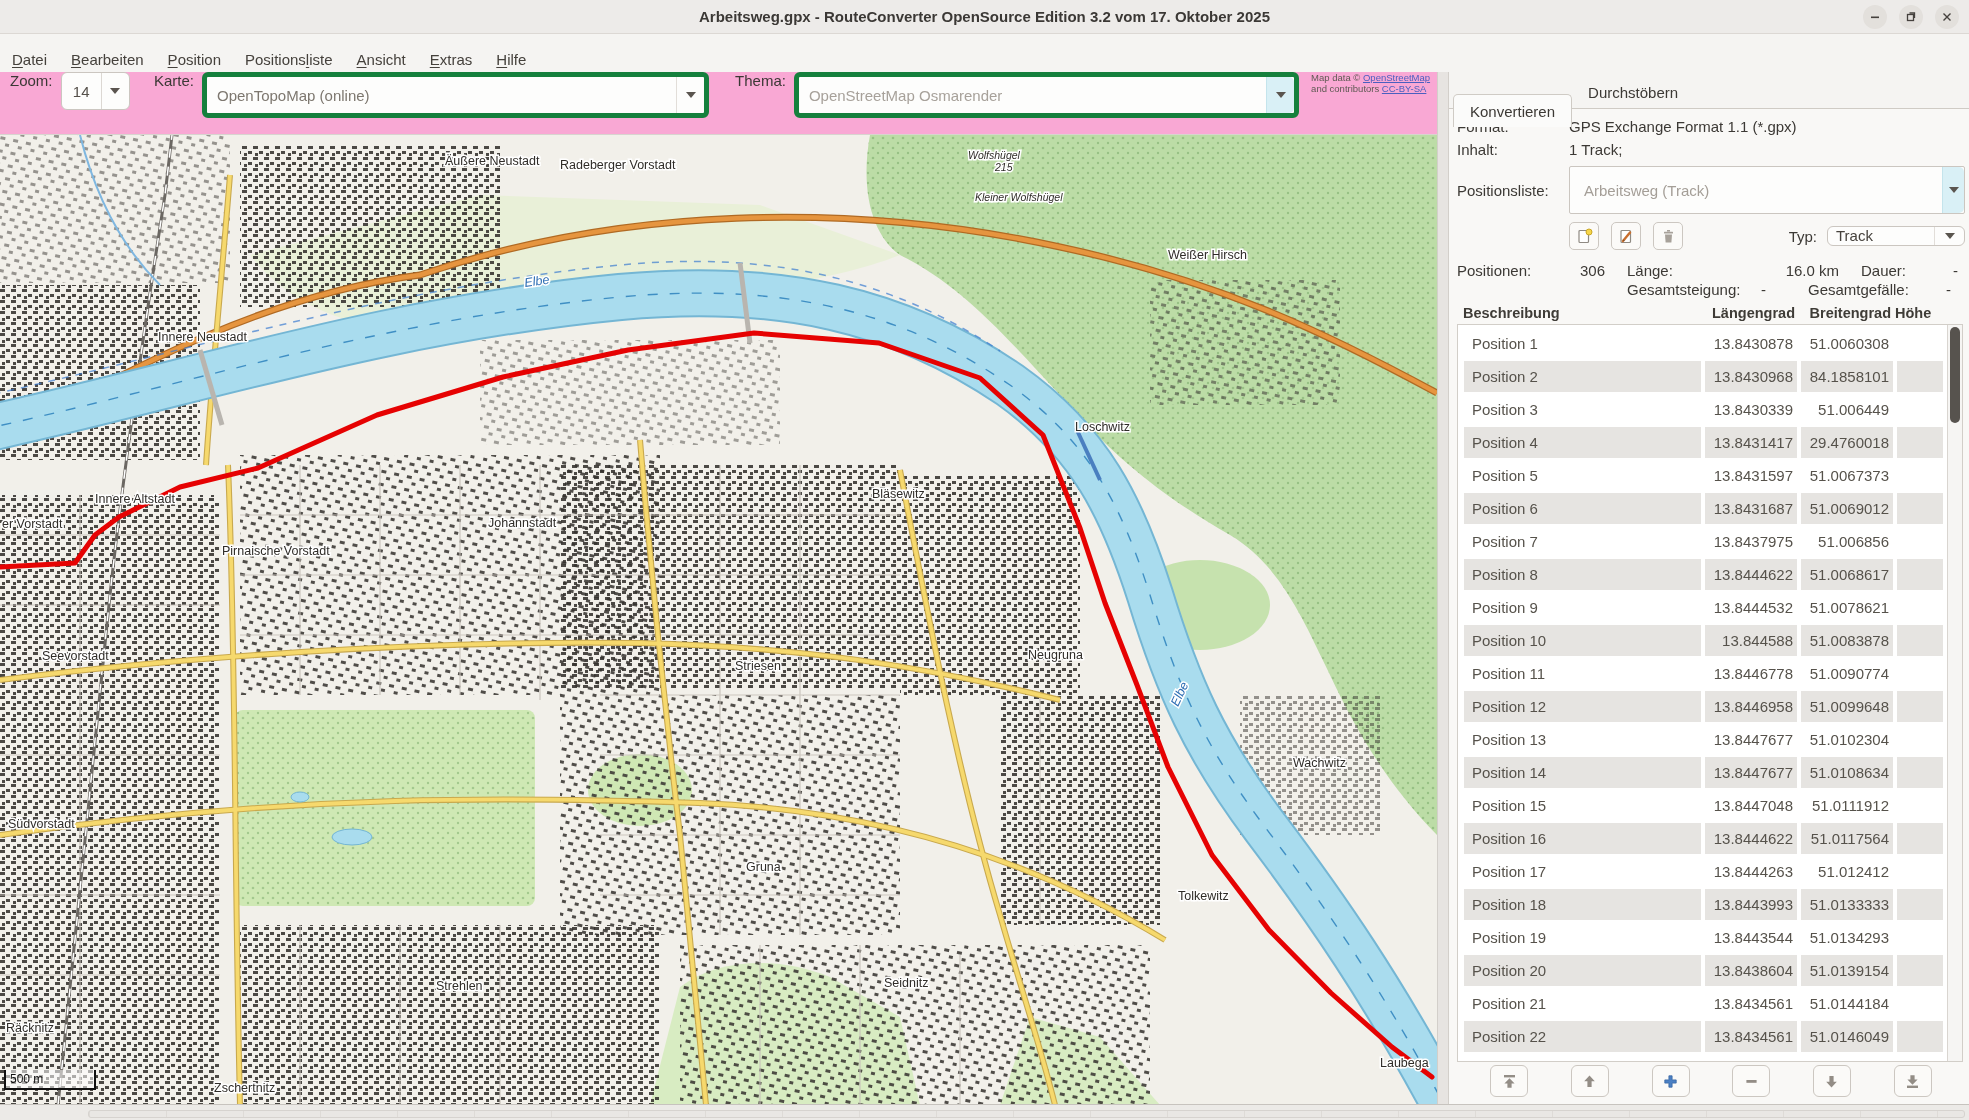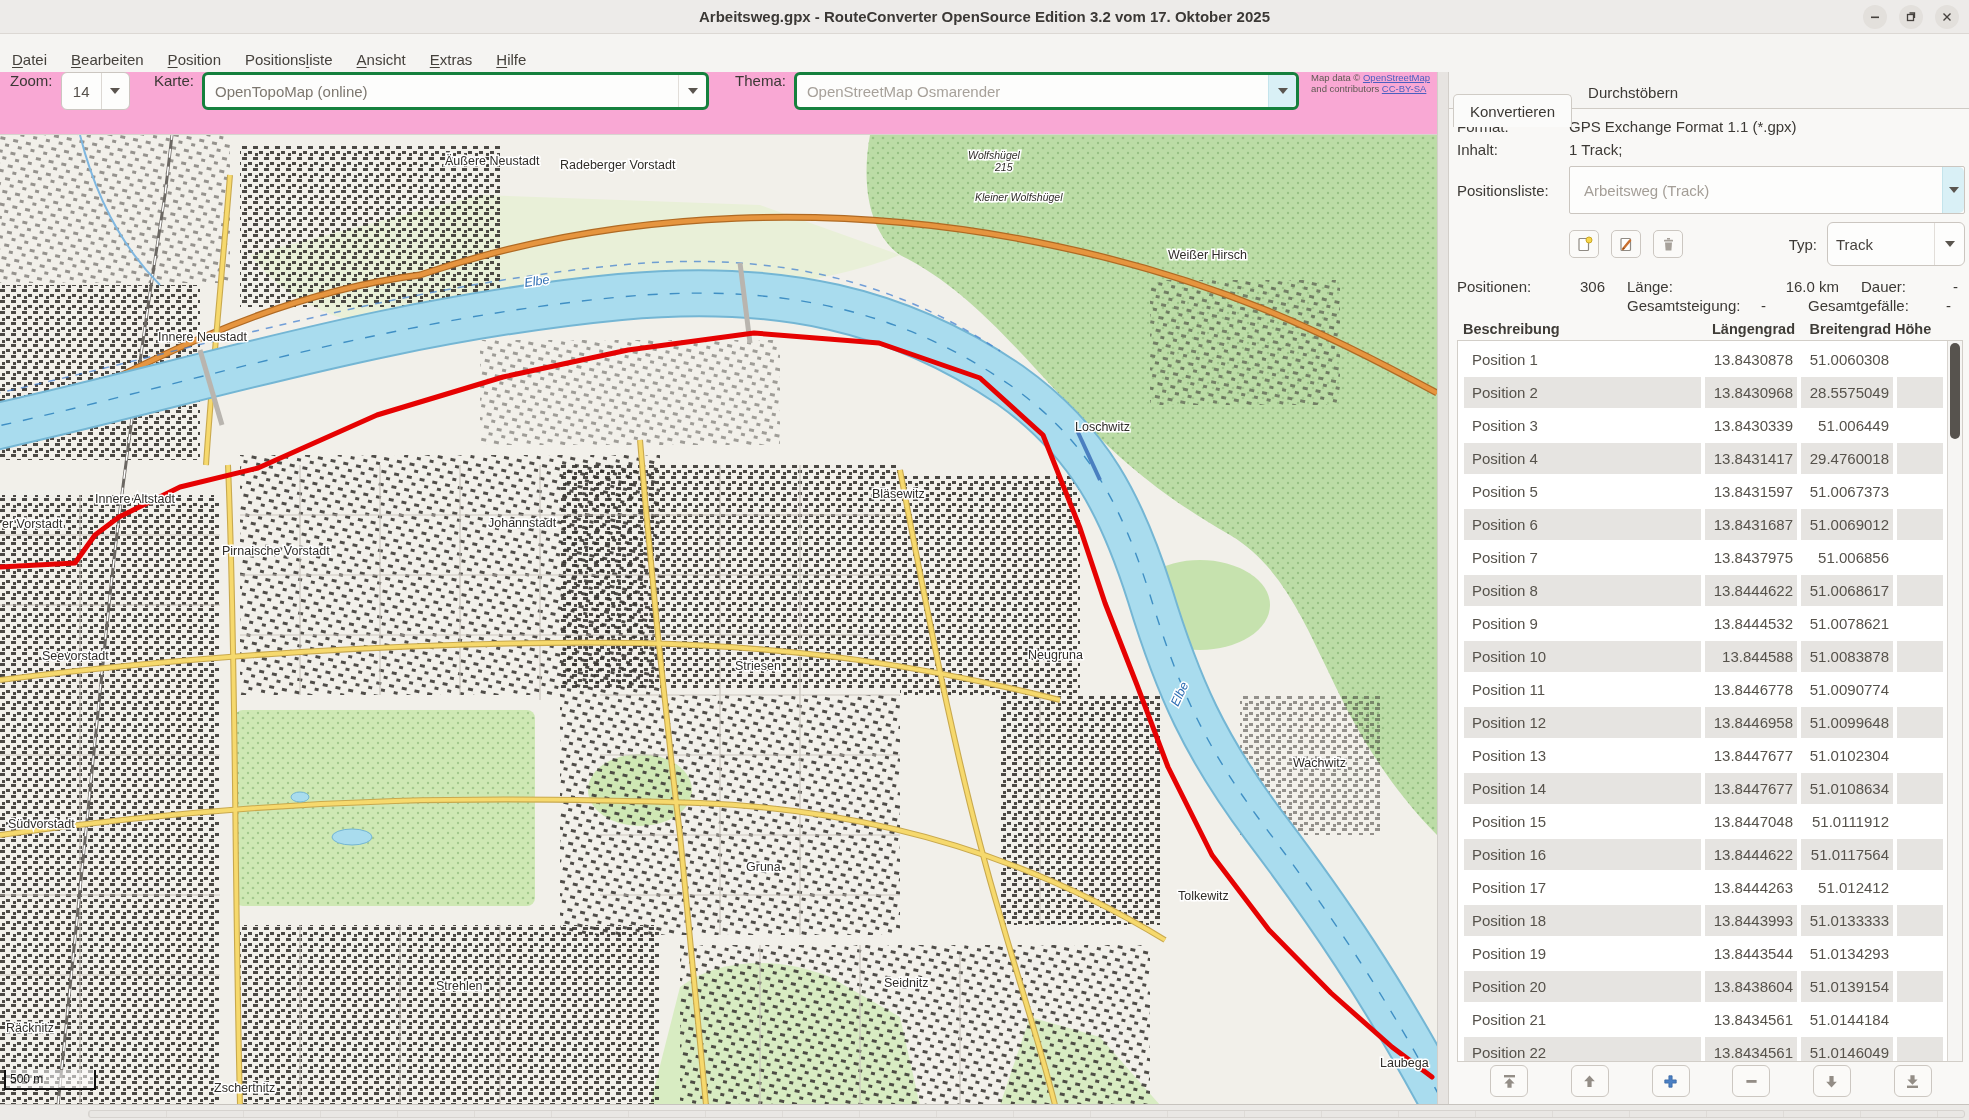--- a/index.html
+++ b/index.html
@@ -26,21 +26,21 @@
   .left-col { width:1437px; display:flex; flex-direction:column; }
   .divider { width:12px; background:#e7e4e1; border-left:1px solid #d3cfca; border-right:1px solid #d3cfca; }
   .panel { flex:1; background:#f5f4f2; display:flex; flex-direction:column; min-width:0; }
 
   
   .toolbar { height:62px; background:#f9a8d4; display:flex; padding:0 6px; font-size:15px; }
   .tb-label { margin:0 8px 0 4px; color:#3b3835; }
   .spin { display:flex; height:38px; border:1px solid #cbc6c0; border-radius:6px; background:#fdfdfc; overflow:hidden; }
   .spin-val { width:42px; display:flex; align-items:center; justify-content:center; color:#55504a; }
   .spin-btn { width:30px; border-left:1px solid #dcd8d3; display:flex; align-items:center; justify-content:center; }
-  .combo { height:38px; display:flex; align-items:center; background:#fdfdfc; border:3px solid #15803d;
+  .combo { height:46px; display:flex; align-items:center; background:#fdfdfc; border:5px solid #15803d;
     border-radius:6px; padding-left:10px; position:relative; }
   .combo .val { flex:1; overflow:hidden; white-space:nowrap; }
   .combo-karte { width:540px; margin-right:22px; } .combo-karte .val { color:#7d776f; }
   .combo-thema { width:538px; } .combo-thema .val { color:#a7a19a; }
   .combo-arrow { width:28px; align-self:stretch; display:flex; align-items:center; justify-content:center;
     border-left:1px solid #e2ded9; border-radius:0 5px 5px 0; }
   .combo-arrow.hl { background:#d9f0f6; border-left-color:#c4e4ec; }
   .caret { width:0; height:0; border-left:5px solid transparent; border-right:5px solid transparent;
     border-top:6px solid #5a554f; }
   .attrib { margin-left:12px; font-size:9.5px; line-height:11px; color:#5f5a54; width:128px; }
@@ -66,22 +66,22 @@
   .info-row { display:grid; grid-template-columns:112px 1fr; margin:3px 0; }
   .list-row { display:grid; grid-template-columns:112px 1fr; align-items:center; margin:5px 0 4px; }
   .combo-list { height:48px; background:#fdfdfc; border:1px solid #cbc6c0; border-radius:2px;
     display:flex; align-items:center; padding-left:14px; color:#a49e97; position:relative; }
   .combo-list .combo-arrow { position:absolute; right:0; top:0; bottom:0; }
   .tools-row { display:flex; align-items:center; margin:4px 0 8px; padding-left:112px; }
   .mini-btn { width:30px; height:28px; background:#fbfaf8; border:1px solid #ccc7c1; border-radius:5px;
     display:flex; align-items:center; justify-content:center; margin-right:12px; }
   .typ-group { margin-left:auto; display:flex; align-items:center; }
   .typ-label { margin-right:10px; }
-  .combo-typ { width:138px; height:44px; background:#fdfdfc; border:1px solid #cbc6c0; border-radius:6px;
-    display:flex; align-items:center; padding-left:8px; color:#46423d; }
+  .combo-typ { width:138px; height:20px; background:#fdfdfc; border:1px solid #cbc6c0; border-radius:6px;
+    display:flex; padding-left:8px; color:#46423d; }
   .combo-typ .val { flex:1; }
   .stats1 { display:grid; grid-template-columns:104px 44px 22px 136px 76px 22px 92px 1fr; margin:4px 0 1px; }
   .stats1 .num { text-align:right; }
   .stats1 .last { text-align:right; padding-right:14px; }
   .stats2 { display:grid; grid-template-columns:134px 1fr 110px 1fr; margin:1px 0 4px 170px; }
   .stats2 .last { text-align:right; padding-right:14px; }
   .thead { display:grid; grid-template-columns:1fr 92px 92px 46px; column-gap:4px;
     padding:3px 24px 3px 6px; font-size:14.5px; color:#3f3c37;font-weight:bold; }
   .thead .num { text-align:right; }
   .table-wrap { flex:1; display:flex; border:1px solid #d2cec8; background:#fff; min-height:0;
@@ -376,21 +376,21 @@
         <div class="rows">
             <div class="trow">
               <div class="cell desc">Position 1</div>
               <div class="cell num">13.8430878</div>
               <div class="cell num">51.0060308</div>
               <div class="cell elev"></div>
             </div>
             <div class="trow striped">
               <div class="cell desc">Position 2</div>
               <div class="cell num">13.8430968</div>
-              <div class="cell num">28.5575049</div>
+              <div class="cell num">84.1858101</div>
               <div class="cell elev"></div>
             </div>
             <div class="trow">
               <div class="cell desc">Position 3</div>
               <div class="cell num">13.8430339</div>
               <div class="cell num">51.006449</div>
               <div class="cell elev"></div>
             </div>
             <div class="trow striped">
               <div class="cell desc">Position 4</div>

